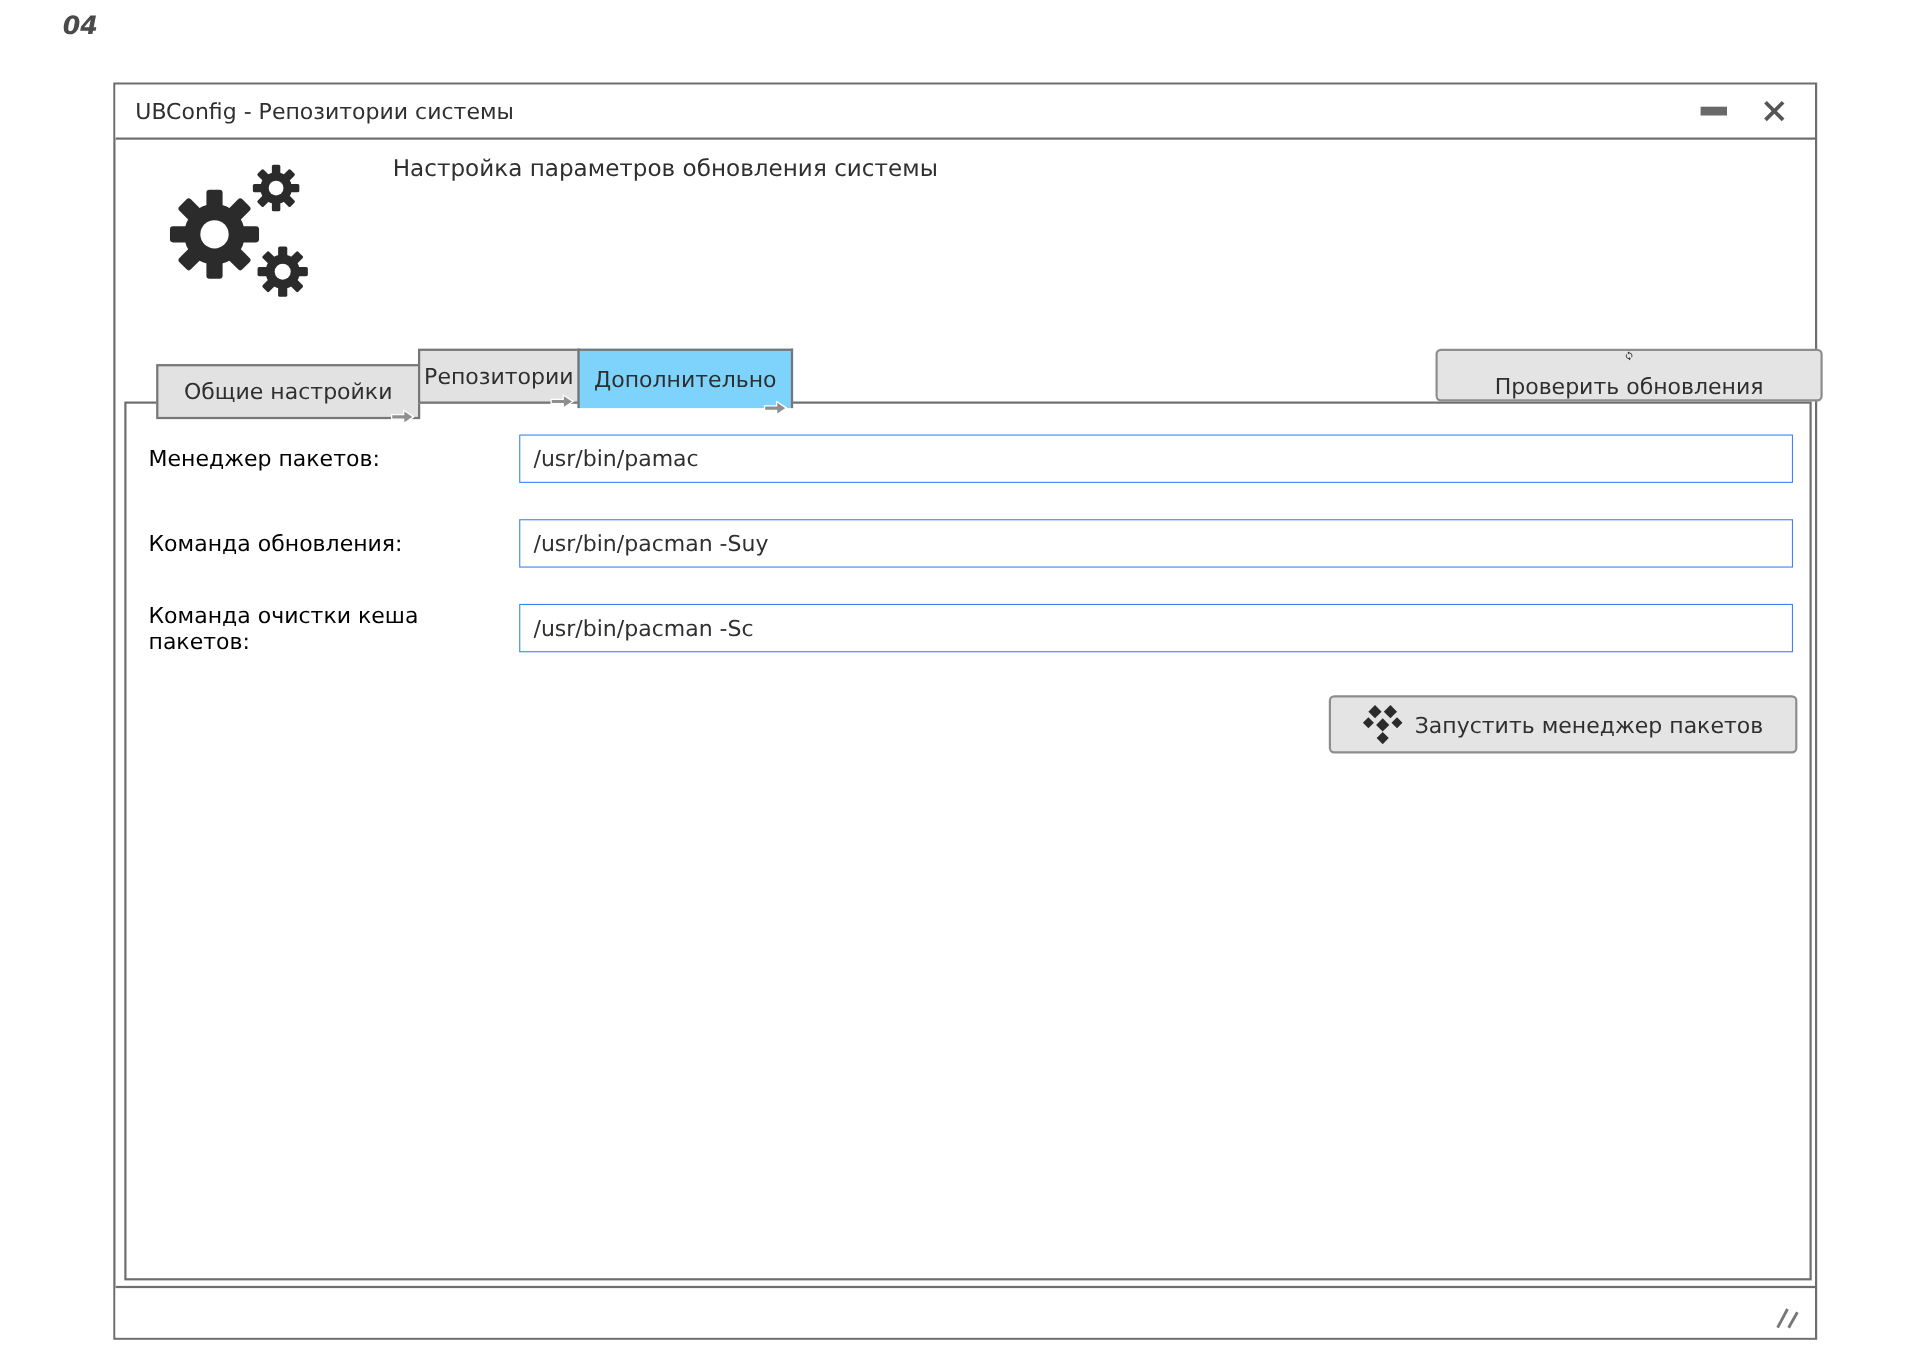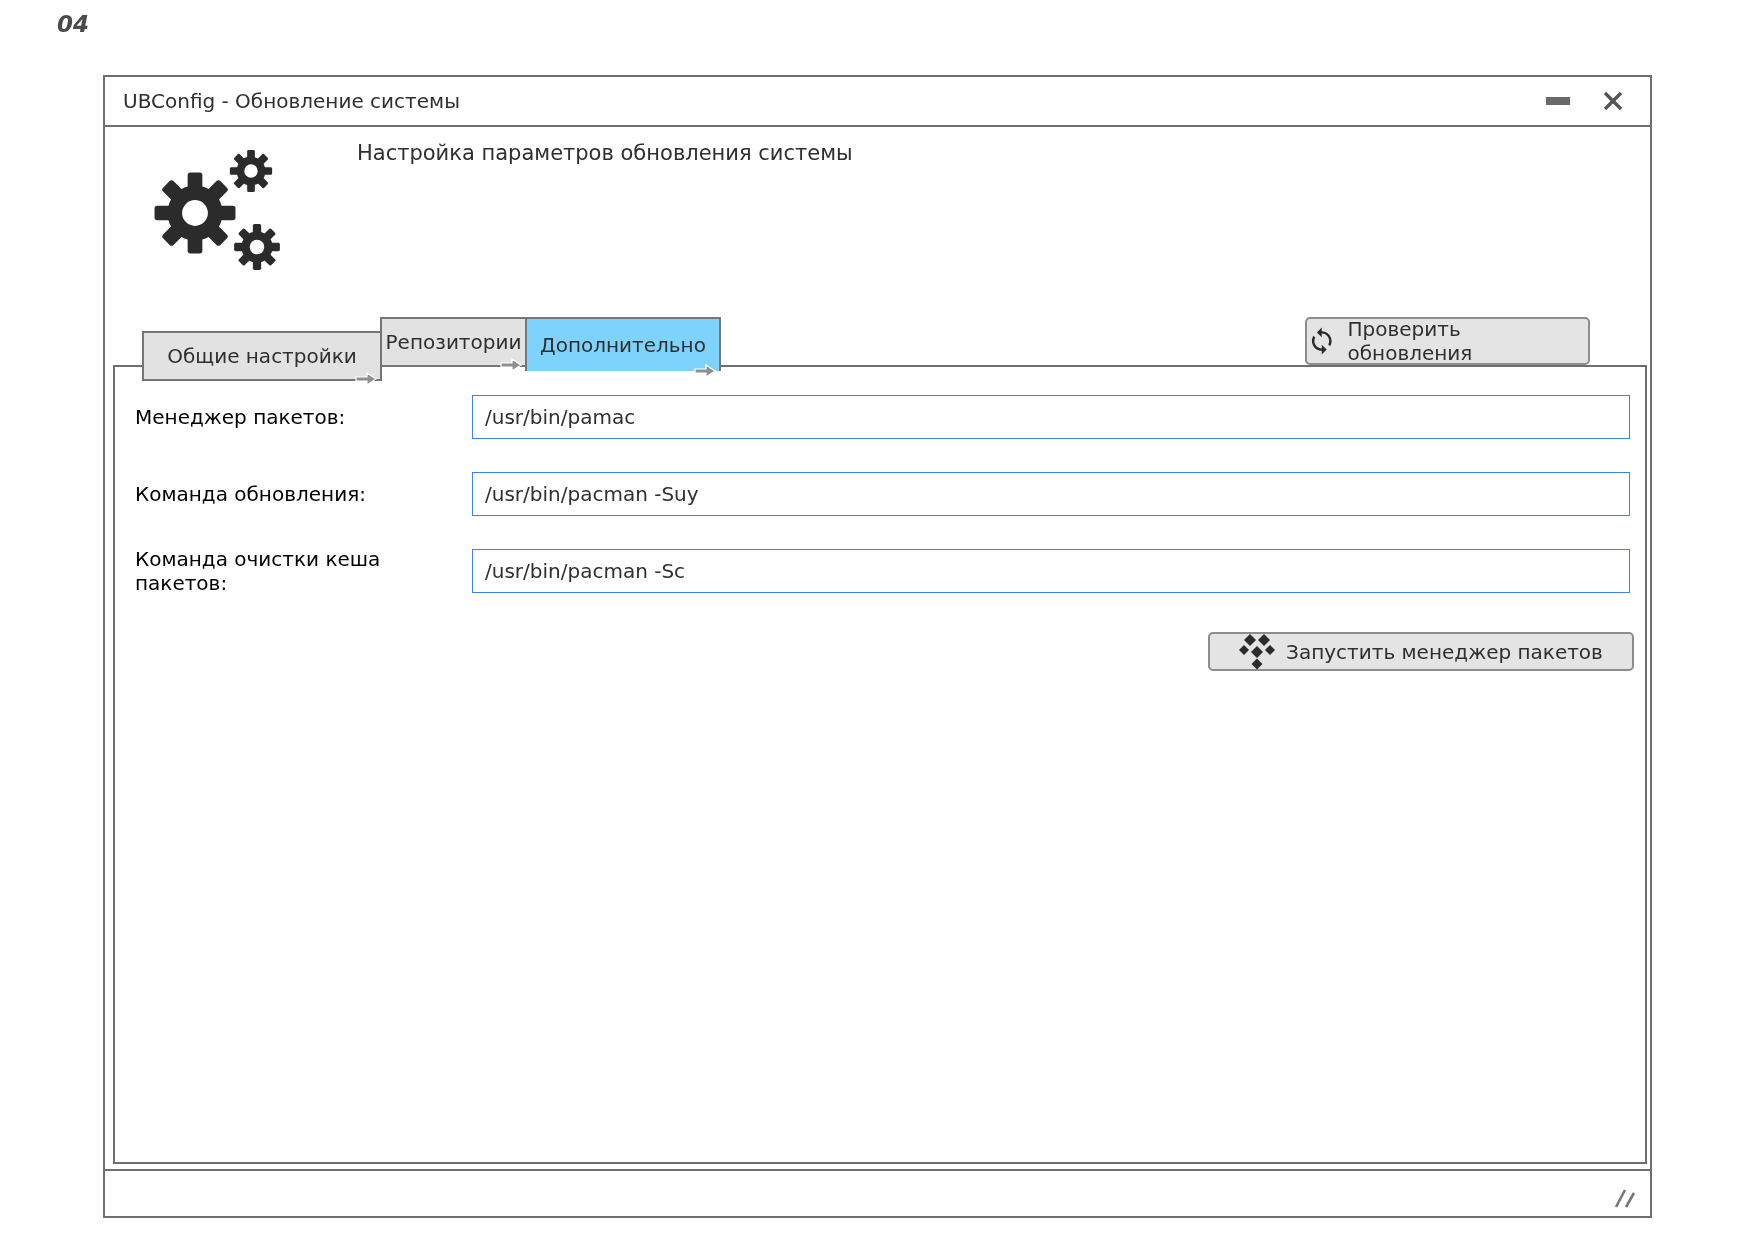--- a/index.html
+++ b/index.html
@@ -138,23 +138,24 @@
     justify-content: center;
     gap: 11px;
     font-size: 20px;
     color: #2f2f2f;
     cursor: default;
   }
   .check-updates-btn {
     position: absolute;
     left: 1200px;
     top: 240px;
-    width: 285px;
+    width: 352px;
     height: 48px;
     z-index: 3;
+    flex-direction: column;
   }
   .content-panel {
     position: absolute;
     left: 8px;
     top: 288px;
     width: 1534px;
     height: 799px;
     border: 2px solid #6e6e6e;
     box-sizing: border-box;
     background: #ffffff;
@@ -185,21 +186,21 @@
     color: #2f2f2f;
     padding: 0 12px;
     background: #ffffff;
     outline: none;
   }
   .run-manager-btn {
     position: absolute;
     left: 1093px;
     top: 265px;
     width: 426px;
-    height: 39px;
+    height: 53px;
   }
   .statusbar {
     position: absolute;
     left: 0;
     right: 0;
     bottom: 0;
     height: 45px;
     border-top: 2px solid #6e6e6e;
     background: #ffffff;
   }
@@ -215,21 +216,21 @@
 </head>
 <body>
 
 <div class="canvas">
 
   <div class="figure-label">04</div>
 
   <div class="window">
 
     <div class="titlebar">
-      <span class="title">UBConfig - Обновление системы</span>
+      <span class="title">UBConfig - Репозитории системы</span>
       <div class="win-controls">
         <div class="min-btn">
           <span class="min-glyph"></span>
         </div>
         <div class="close-btn">
           <svg width="26" height="26" viewBox="0 0 26 26">
             <line x1="5" y1="5" x2="21" y2="21" stroke="#555555" stroke-width="3.4"></line>
             <line x1="21" y1="5" x2="5" y2="21" stroke="#555555" stroke-width="3.4"></line>
           </svg>
         </div>

